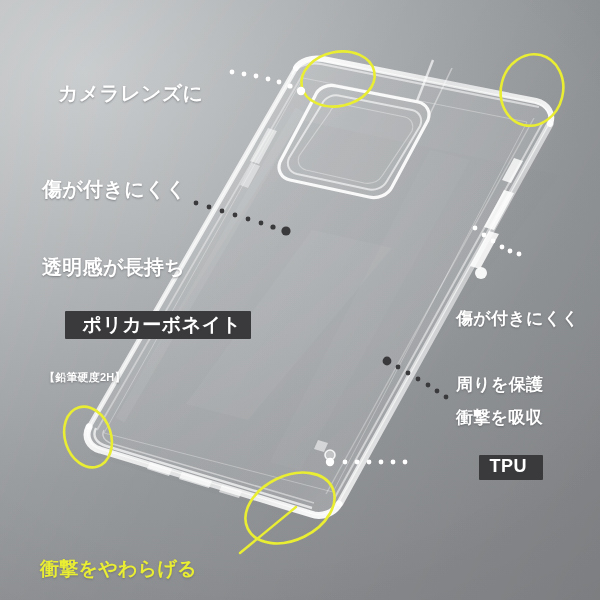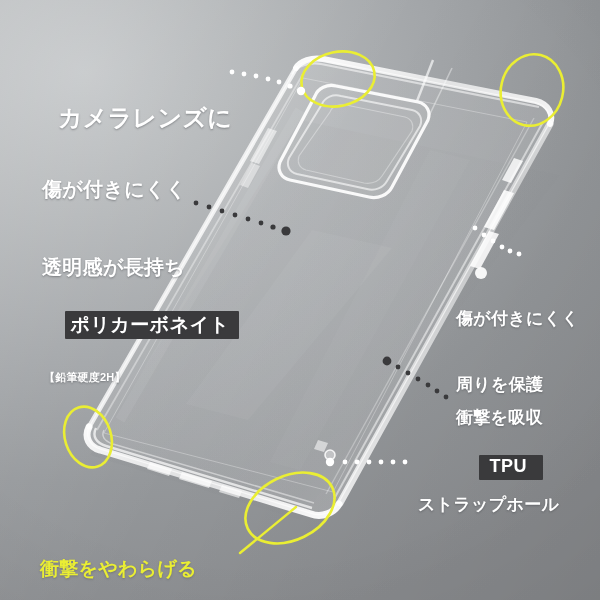--- a/index.html
+++ b/index.html
@@ -35,32 +35,32 @@
     letter-spacing:.3px;
     white-space:pre;
     text-shadow:0 1px 2px rgba(60,62,66,.45);
   }
   .label.yellow{color:#eaee33;text-shadow:0 1px 2px rgba(60,62,66,.35);}
   .chip{
     display:inline-block;
     background:#3a3a3c;
     color:#ffffff;
     font-weight:700;
-    padding:2px 9px 3px 5px;
+    padding:2px 9px 3px 17px;
     letter-spacing:.5px;
     line-height:1.22;
     border-radius:1px;
   }
   .sub{
     color:#ffffff;font-weight:700;letter-spacing:.2px;
     text-shadow:0 1px 2px rgba(60,62,66,.45);
   }
 
   
-  #t-camera   {left:58px; top:40px;  font-size:24px;}
+  #t-camera   {left:58px; top:28px;  font-size:20px;}
   #t-poly     {left:42px; top:124px; font-size:20px;}
   #t-poly .chip{font-size:19px;margin-top:5px;}
   #t-poly .sub {font-size:11px;display:block;margin-top:5px;padding-left:2px;}
   #t-button   {left:456px;top:264px; font-size:17px;}
   #t-tpu      {left:456px;top:363px; font-size:17px;text-align:right;}
   #t-tpu .chip{font-size:18px;margin-top:4px;padding:1px 16px 2px 10px;}
   #t-strap    {left:418px;top:450px; font-size:17px;}
   #t-air      {left:40px; top:508px; font-size:19px;}
 </style>
 </head>
@@ -268,22 +268,19 @@
   <div class="label" id="t-button">
     <div>傷が付きにくく</div>
     <div>周りを保護</div>
   </div>
 
   <div class="label" id="t-tpu">
     <div>衝撃を吸収</div>
     <span class="chip">TPU</span>
   </div>
 
-  <div class="label" id="t-strap">
-    <div>ストラップホール</div>
-  </div>
 
   <div class="label yellow" id="t-air">
     <div>衝撃をやわらげる</div>
     
   </div>
 
 </div>
 
 </body></html>

